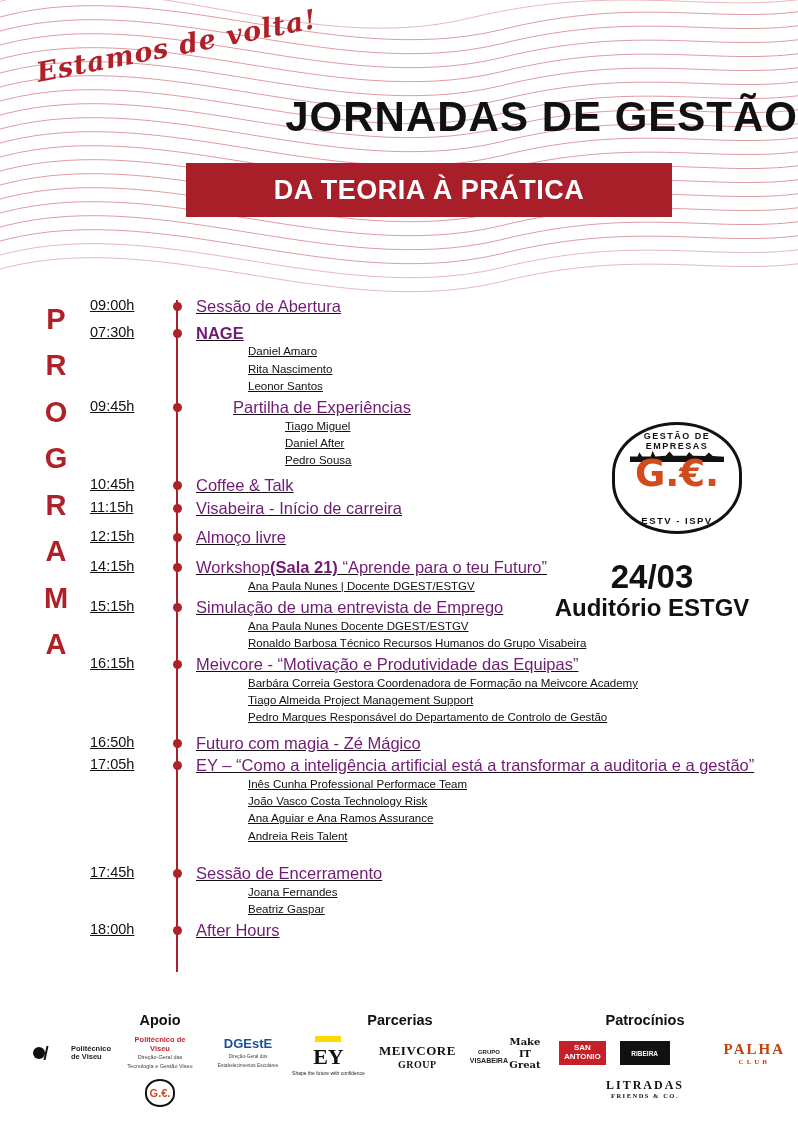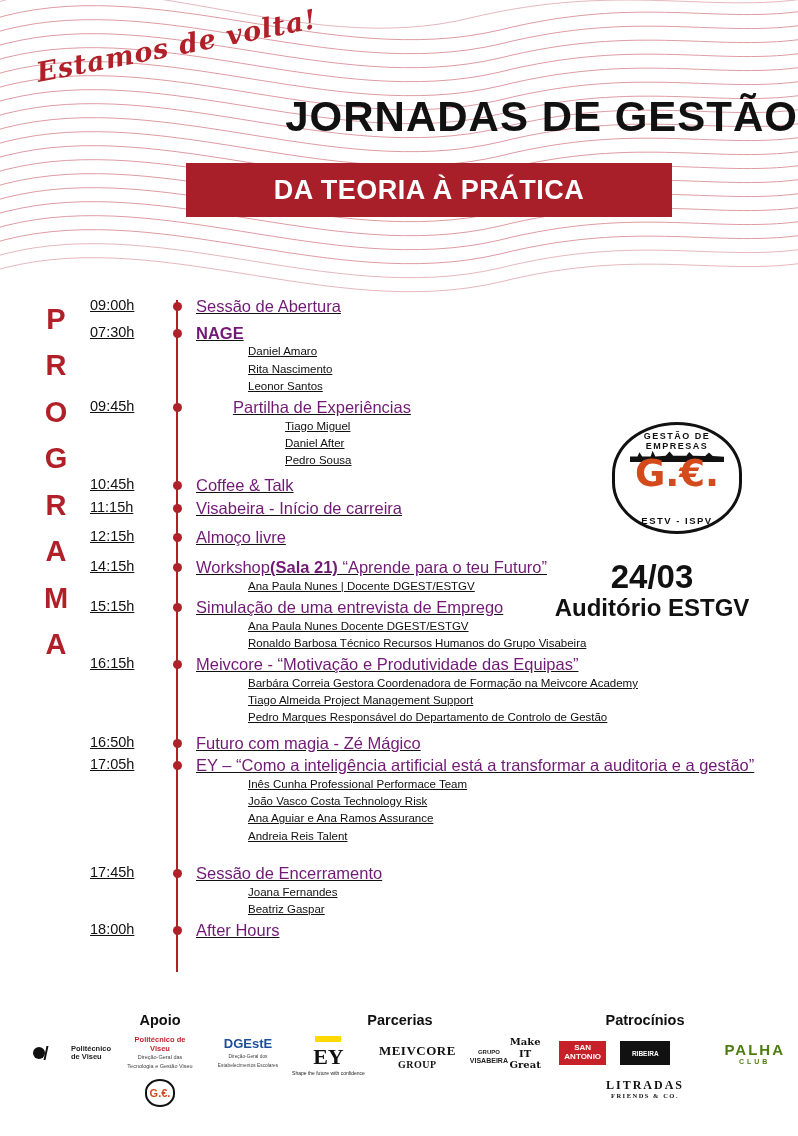--- a/index.html
+++ b/index.html
@@ -249,21 +249,21 @@
   .pv-mark { width: 22px; height: 14px; position: relative; }
   .pv-mark .c1 { position:absolute; left:0; top:1px; width:12px; height:12px; border-radius:50%; background:#111; }
   .pv-mark .c2 { position:absolute; left:12px; top:0; width:9px; height:14px; border-left:2px solid #111; transform: skewX(-12deg); }
 
   .dgeste { color:#1b4f9c; font-size: 13px; font-weight: bold; }
   .ey { font-size: 22px; font-weight: bold; color:#111; font-family:"Liberation Serif", serif; }
   .ey-bar { width: 26px; height: 6px; background:#ffd900; margin: 0 auto 2px; }
   .meiv { font-family:"Liberation Serif", serif; font-size: 13px; color:#111; letter-spacing:0.5px; }
   .mkgreat { font-size: 10px; font-weight:bold; color:#111; font-family:"DejaVu Serif", serif; }
   .sanant { background:#c62128; color:#fff; font-size:8px; font-weight:bold; padding:3px 5px; border-radius:0; line-height:1.1;}
-  .palha { font-family:Liberation Sans, sans-serif; font-size:15px; letter-spacing:2px; color:#4d7c0f;margin-left:40px; }
+  .palha { font-family:Liberation Serif, serif; font-size:15px; letter-spacing:2px; color:#c2410c;margin-left:40px; }
   .palha small { display:block; font-size:7px; letter-spacing:3px; }
   .litradas { font-family:"Liberation Serif", serif; font-size:12px; letter-spacing:2px; color:#111; }
   .litradas small { display:block; font-size:6.5px; letter-spacing:1.5px; }
   .blackbox { background:#111; width:58px; height:24px; display:flex; align-items:center; justify-content:center; color:#fff; font-size:6.5px; }
   .ge-small {
     width: 30px; height: 28px; border:2px solid #111; border-radius:50%/46%;
     display:flex; align-items:center; justify-content:center;
     color:#d34a1c; font-size:11px; font-weight:bold;
   }
 </style>

